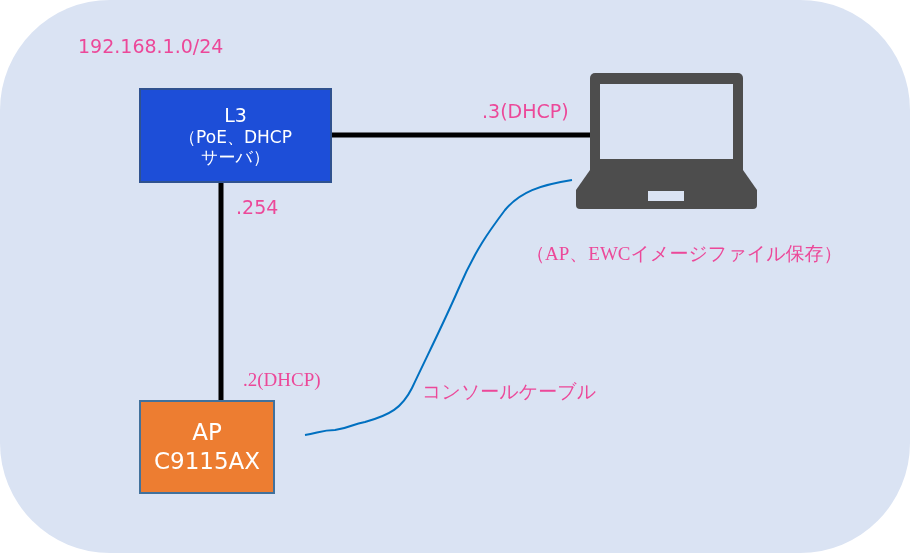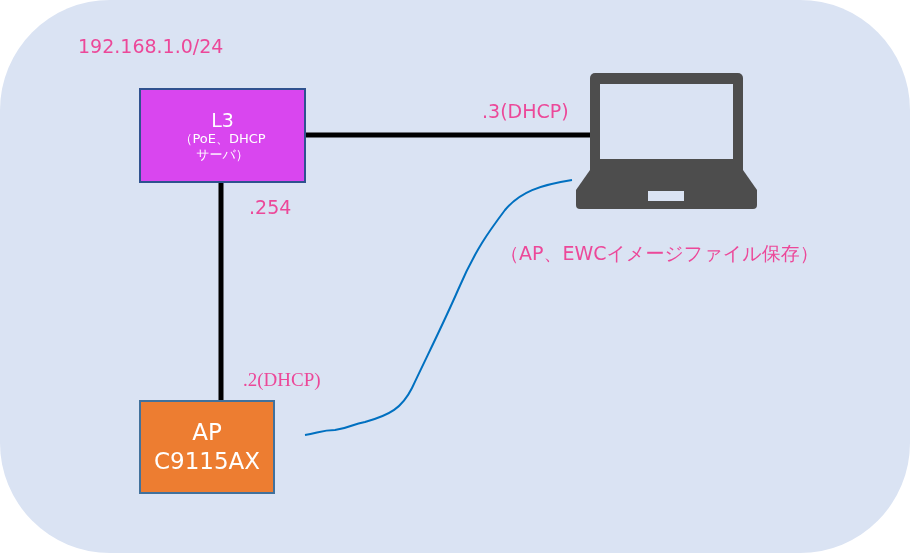--- a/index.html
+++ b/index.html
@@ -4,23 +4,23 @@
   <style>
     html, body { margin: 0; padding: 0; background: #ffffff; }
     body { width: 910px; height: 553px; position: relative; overflow: hidden;
            font-family: "DejaVu Sans", "Liberation Sans", sans-serif; }
     .canvas { position: absolute; left: 0; top: 0; width: 910px; height: 553px; }
     .bg { position: absolute; left: 0; top: 0; width: 910px; height: 553px;
           background: #dae3f3; border-radius: 110px; }
     .label { position: absolute; color: #ec4899; font-size: 19px; white-space: nowrap; line-height: 1.15; }
     .node { position: absolute; color: #fff; text-align: center; box-sizing: border-box;
             display: flex; flex-direction: column; justify-content: center; align-items: center; }
-    .node.l3 { left: 139px; top: 88px; width: 167px; height: 95px; background: #d946ef;
+    .node.l3 { left: 139px; top: 88px; width: 193px; height: 95px; background: #1d4ed8;
                border: 2px solid #2f528f; font-size: 19px; line-height: 1.2; }
-    .node.l3 .sub { font-size: 13px; }
+    .node.l3 .sub { font-size: 17px; }
     .node.ap { left: 139px; top: 400px; width: 136px; height: 94px; background: #ed7d31;
                border: 2px solid #41719c; font-size: 23px; line-height: 1.25; }
     .node span { display: block; }
     svg.links { position: absolute; left: 0; top: 0; }
   </style>
 </head>
 <body>
 
 <div class="canvas">
   <div class="bg"></div>
@@ -44,17 +44,18 @@
     <span class="sub">（PoE、DHCP</span>
     <span class="sub">サーバ）</span>
   </div>
 
   <div class="node ap">
     <span>AP</span>
     <span>C9115AX</span>
   </div>
 
   <div class="label" style="left:482px; top:101px;">.3(DHCP)</div>
-  <div class="label" style="left:236px; top:197px;margin-left:13px;">.254</div>
+  <div class="label" style="left:236px; top:197px;">.254</div>
   <div class="label" style="left:243px; top:369px;font-family:Liberation Serif, serif;">.2(DHCP)</div>
+  <div class="label" style="left:422px; top:381px;">コンソールケーブル</div>
 
-  <div class="label" style="left:500px; top:243px;">（AP、EWCイメージファイル保存）</div>
+  <div class="label" style="left:526px; top:243px;font-family:Liberation Serif, serif;">（AP、EWCイメージファイル保存）</div>
 </div>
 
 </body></html>

